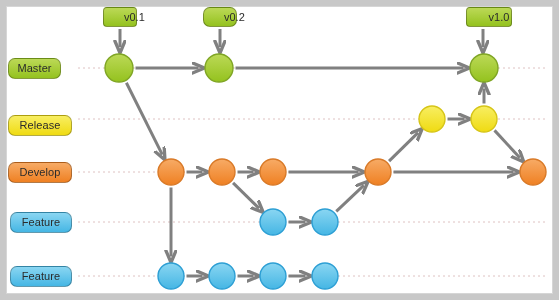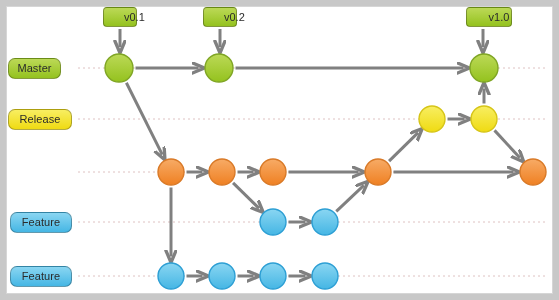--- a/index.html
+++ b/index.html
@@ -140,19 +140,20 @@
         <circle cx="533" cy="172" r="13" fill="url(#grad-develop)" stroke="#d97a28" stroke-width="1.4"></circle>
         <circle cx="273" cy="222" r="13" fill="url(#grad-feature1)" stroke="#2d9fd4" stroke-width="1.4"></circle>
         <circle cx="325" cy="222" r="13" fill="url(#grad-feature1)" stroke="#2d9fd4" stroke-width="1.4"></circle>
         <circle cx="171" cy="276" r="13" fill="url(#grad-feature2)" stroke="#2d9fd4" stroke-width="1.4"></circle>
         <circle cx="222" cy="276" r="13" fill="url(#grad-feature2)" stroke="#2d9fd4" stroke-width="1.4"></circle>
         <circle cx="273" cy="276" r="13" fill="url(#grad-feature2)" stroke="#2d9fd4" stroke-width="1.4"></circle>
         <circle cx="325" cy="276" r="13" fill="url(#grad-feature2)" stroke="#2d9fd4" stroke-width="1.4"></circle>
       </g>
     </svg>
 <div class="branch-label" style="left: 8px; top: 58px; width: 53px; background: linear-gradient(rgb(188, 217, 87), rgb(148, 194, 30));">Master</div>
-    <div class="branch-label" style="left: 8px; top: 109px; width: 64px; background: linear-gradient(rgb(248, 238, 98), rgb(239, 219, 18));">Release</div>
+    <div class="branch-label" style="left: 8px; top: 115px; width: 64px; background: linear-gradient(rgb(248, 238, 98), rgb(239, 219, 18));">Release</div>
+    <div class="branch-label" style="left: 8px; top: 162px; width: 64px; background: linear-gradient(rgb(247, 171, 102), rgb(239, 128, 34));">Develop</div>
     <div class="branch-label" style="left: 10px; top: 212px; width: 62px; background: linear-gradient(rgb(138, 214, 242), rgb(69, 182, 228));">Feature</div>
     <div class="branch-label" style="left: 10px; top: 266px; width: 62px; background: linear-gradient(rgb(138, 214, 242), rgb(69, 182, 228));">Feature</div>
     <div class="tag-box" style="left: 103px; top: 7px; width: 34px; background: linear-gradient(rgb(188, 217, 87), rgb(148, 194, 30));">v0.1</div>
-    <div class="tag-box" style="left: 203px; top: 7px; width: 34px; background: linear-gradient(rgb(188, 217, 87), rgb(148, 194, 30));">v0.2</div>
+    <div class="tag-box" style="left: 203px; top: 7px; width: 34px; background: linear-gradient(rgb(188, 217, 87), rgb(148, 194, 30)); border-radius: 7px;">v0.2</div>
     <div class="tag-box" style="left: 466px; top: 7px; width: 46px; background: linear-gradient(rgb(188, 217, 87), rgb(148, 194, 30));">v1.0</div>
   </div>
 
 </body></html>

